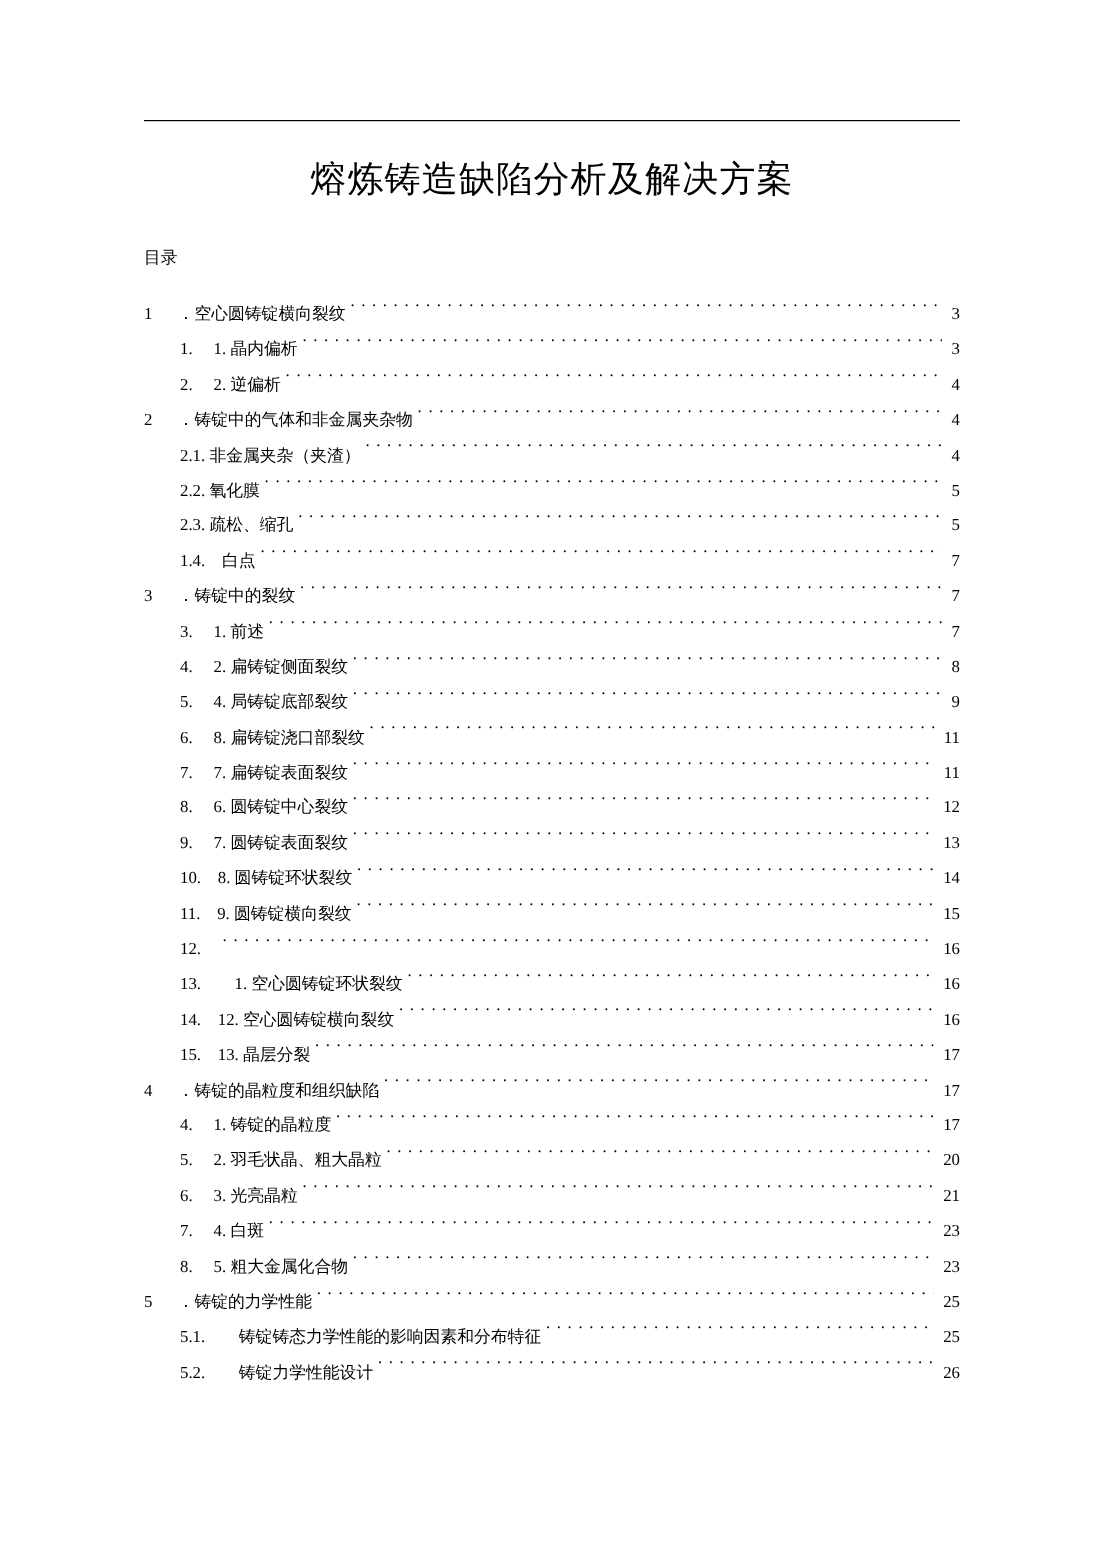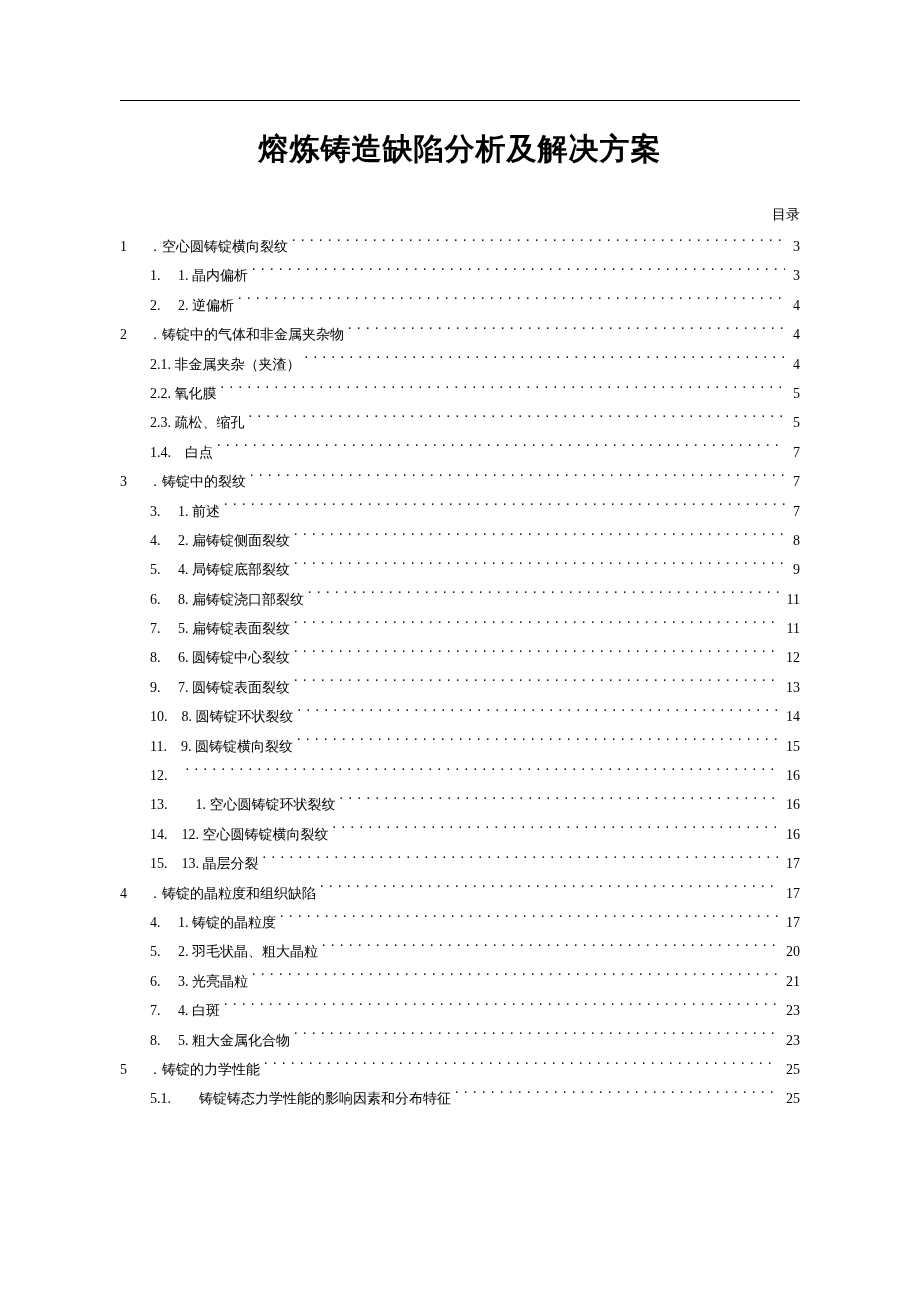--- a/index.html
+++ b/index.html
@@ -16,28 +16,28 @@
       color: #000;
       font-size: 14px;
     }
     .rule {
       border-top: 1px solid #000;
       margin-bottom: 28px;
     }
     .title {
       font-size: 30px;
       text-align: center;
-      font-weight: bold;
+      font-weight: normal;
       margin-bottom: 36px;
       letter-spacing: 1px;
     }
     .toc-header {
-      text-align: right;
+      text-align: left;
       font-size: 14px;
-      margin-bottom: 8px;
+      margin-bottom: 24px;
     }
     .toc {
       line-height: 2.1;
     }
     .toc-row {
       display: flex;
       align-items: baseline;
       white-space: nowrap;
     }
     .toc-row.level-1 {
@@ -153,21 +153,21 @@
       <span class="toc-page">9</span>
     </div>
     <div class="toc-row level-2">
       <span class="toc-num">6.</span>
       <span class="toc-label">8. 扁铸锭浇口部裂纹</span>
       <span class="toc-leader"></span>
       <span class="toc-page">11</span>
     </div>
     <div class="toc-row level-2">
       <span class="toc-num">7.</span>
-      <span class="toc-label">5. 扁铸锭表面裂纹</span>
+      <span class="toc-label">7. 扁铸锭表面裂纹</span>
       <span class="toc-leader"></span>
       <span class="toc-page">11</span>
     </div>
     <div class="toc-row level-2">
       <span class="toc-num">8.</span>
       <span class="toc-label">6. 圆铸锭中心裂纹</span>
       <span class="toc-leader"></span>
       <span class="toc-page">12</span>
     </div>
     <div class="toc-row level-2">
@@ -252,13 +252,19 @@
       <span class="toc-label">．铸锭的力学性能</span>
       <span class="toc-leader"></span>
       <span class="toc-page">25</span>
     </div>
     <div class="toc-row level-2">
       <span class="toc-num">5.1.</span>
       <span class="toc-label">　铸锭铸态力学性能的影响因素和分布特征</span>
       <span class="toc-leader"></span>
       <span class="toc-page">25</span>
     </div>
+    <div class="toc-row level-2">
+      <span class="toc-num">5.2.</span>
+      <span class="toc-label">　铸锭力学性能设计</span>
+      <span class="toc-leader"></span>
+      <span class="toc-page">26</span>
+    </div>
   </div>
 
 </body></html>

